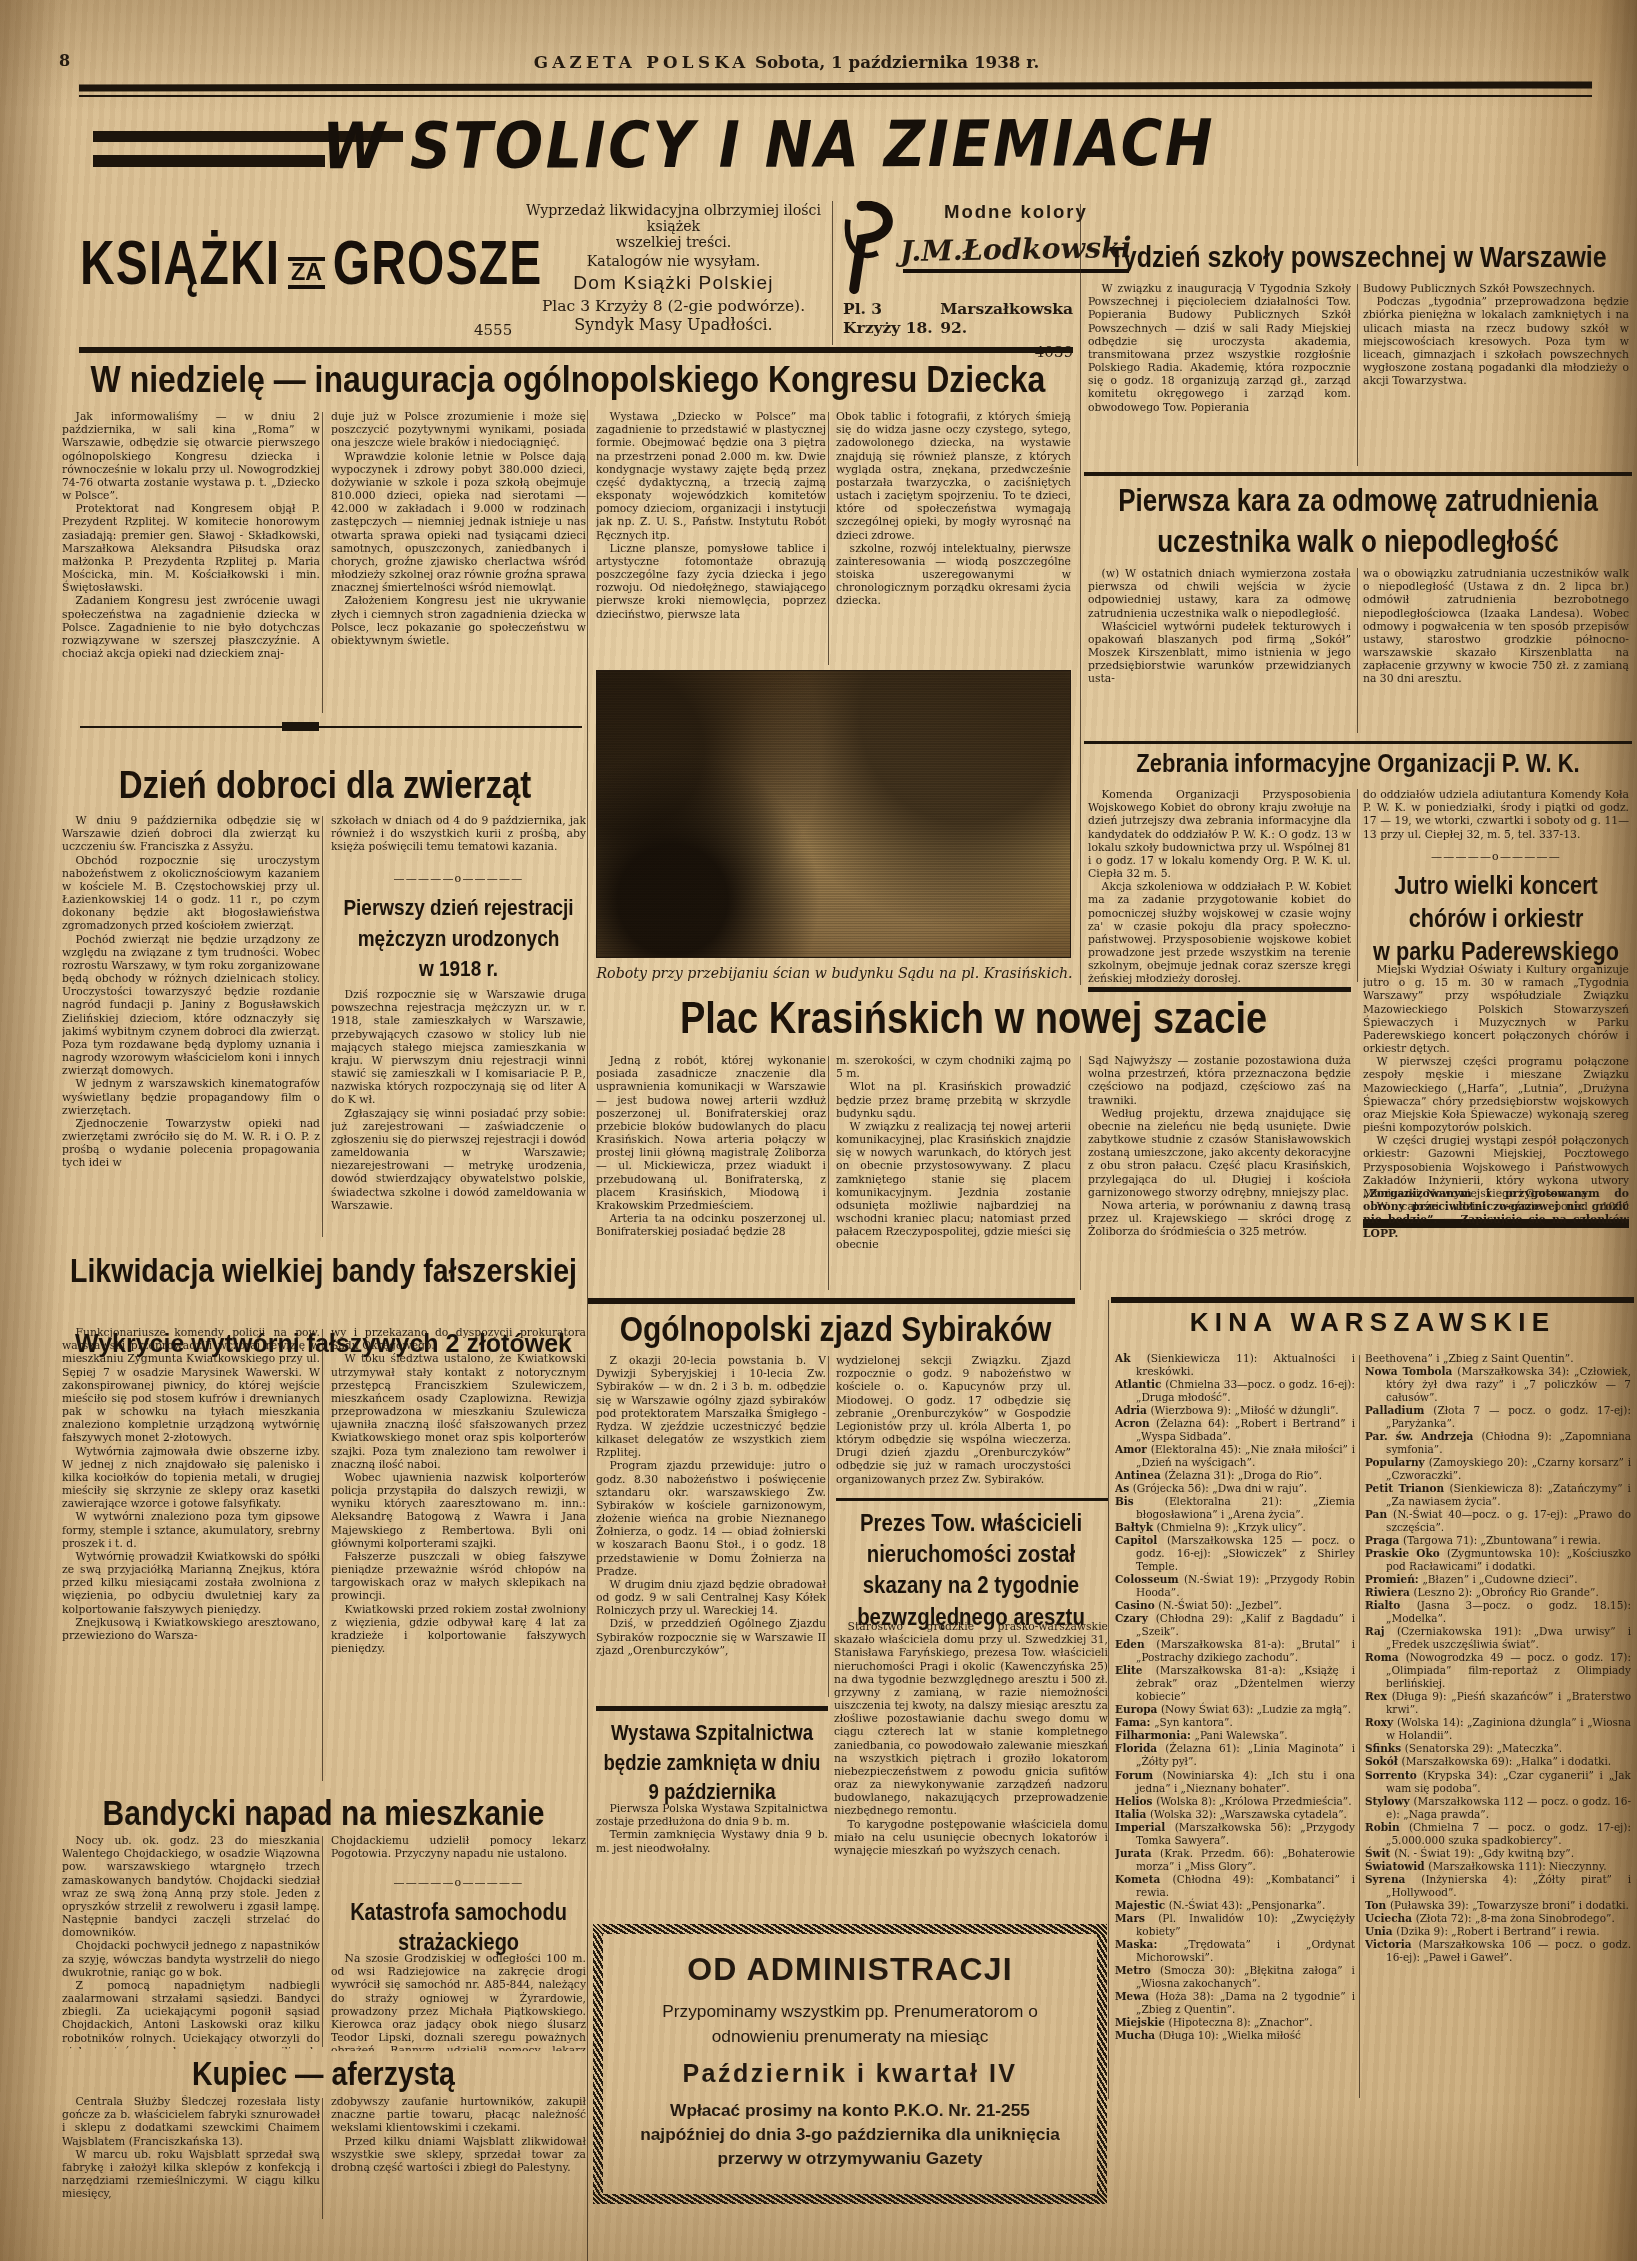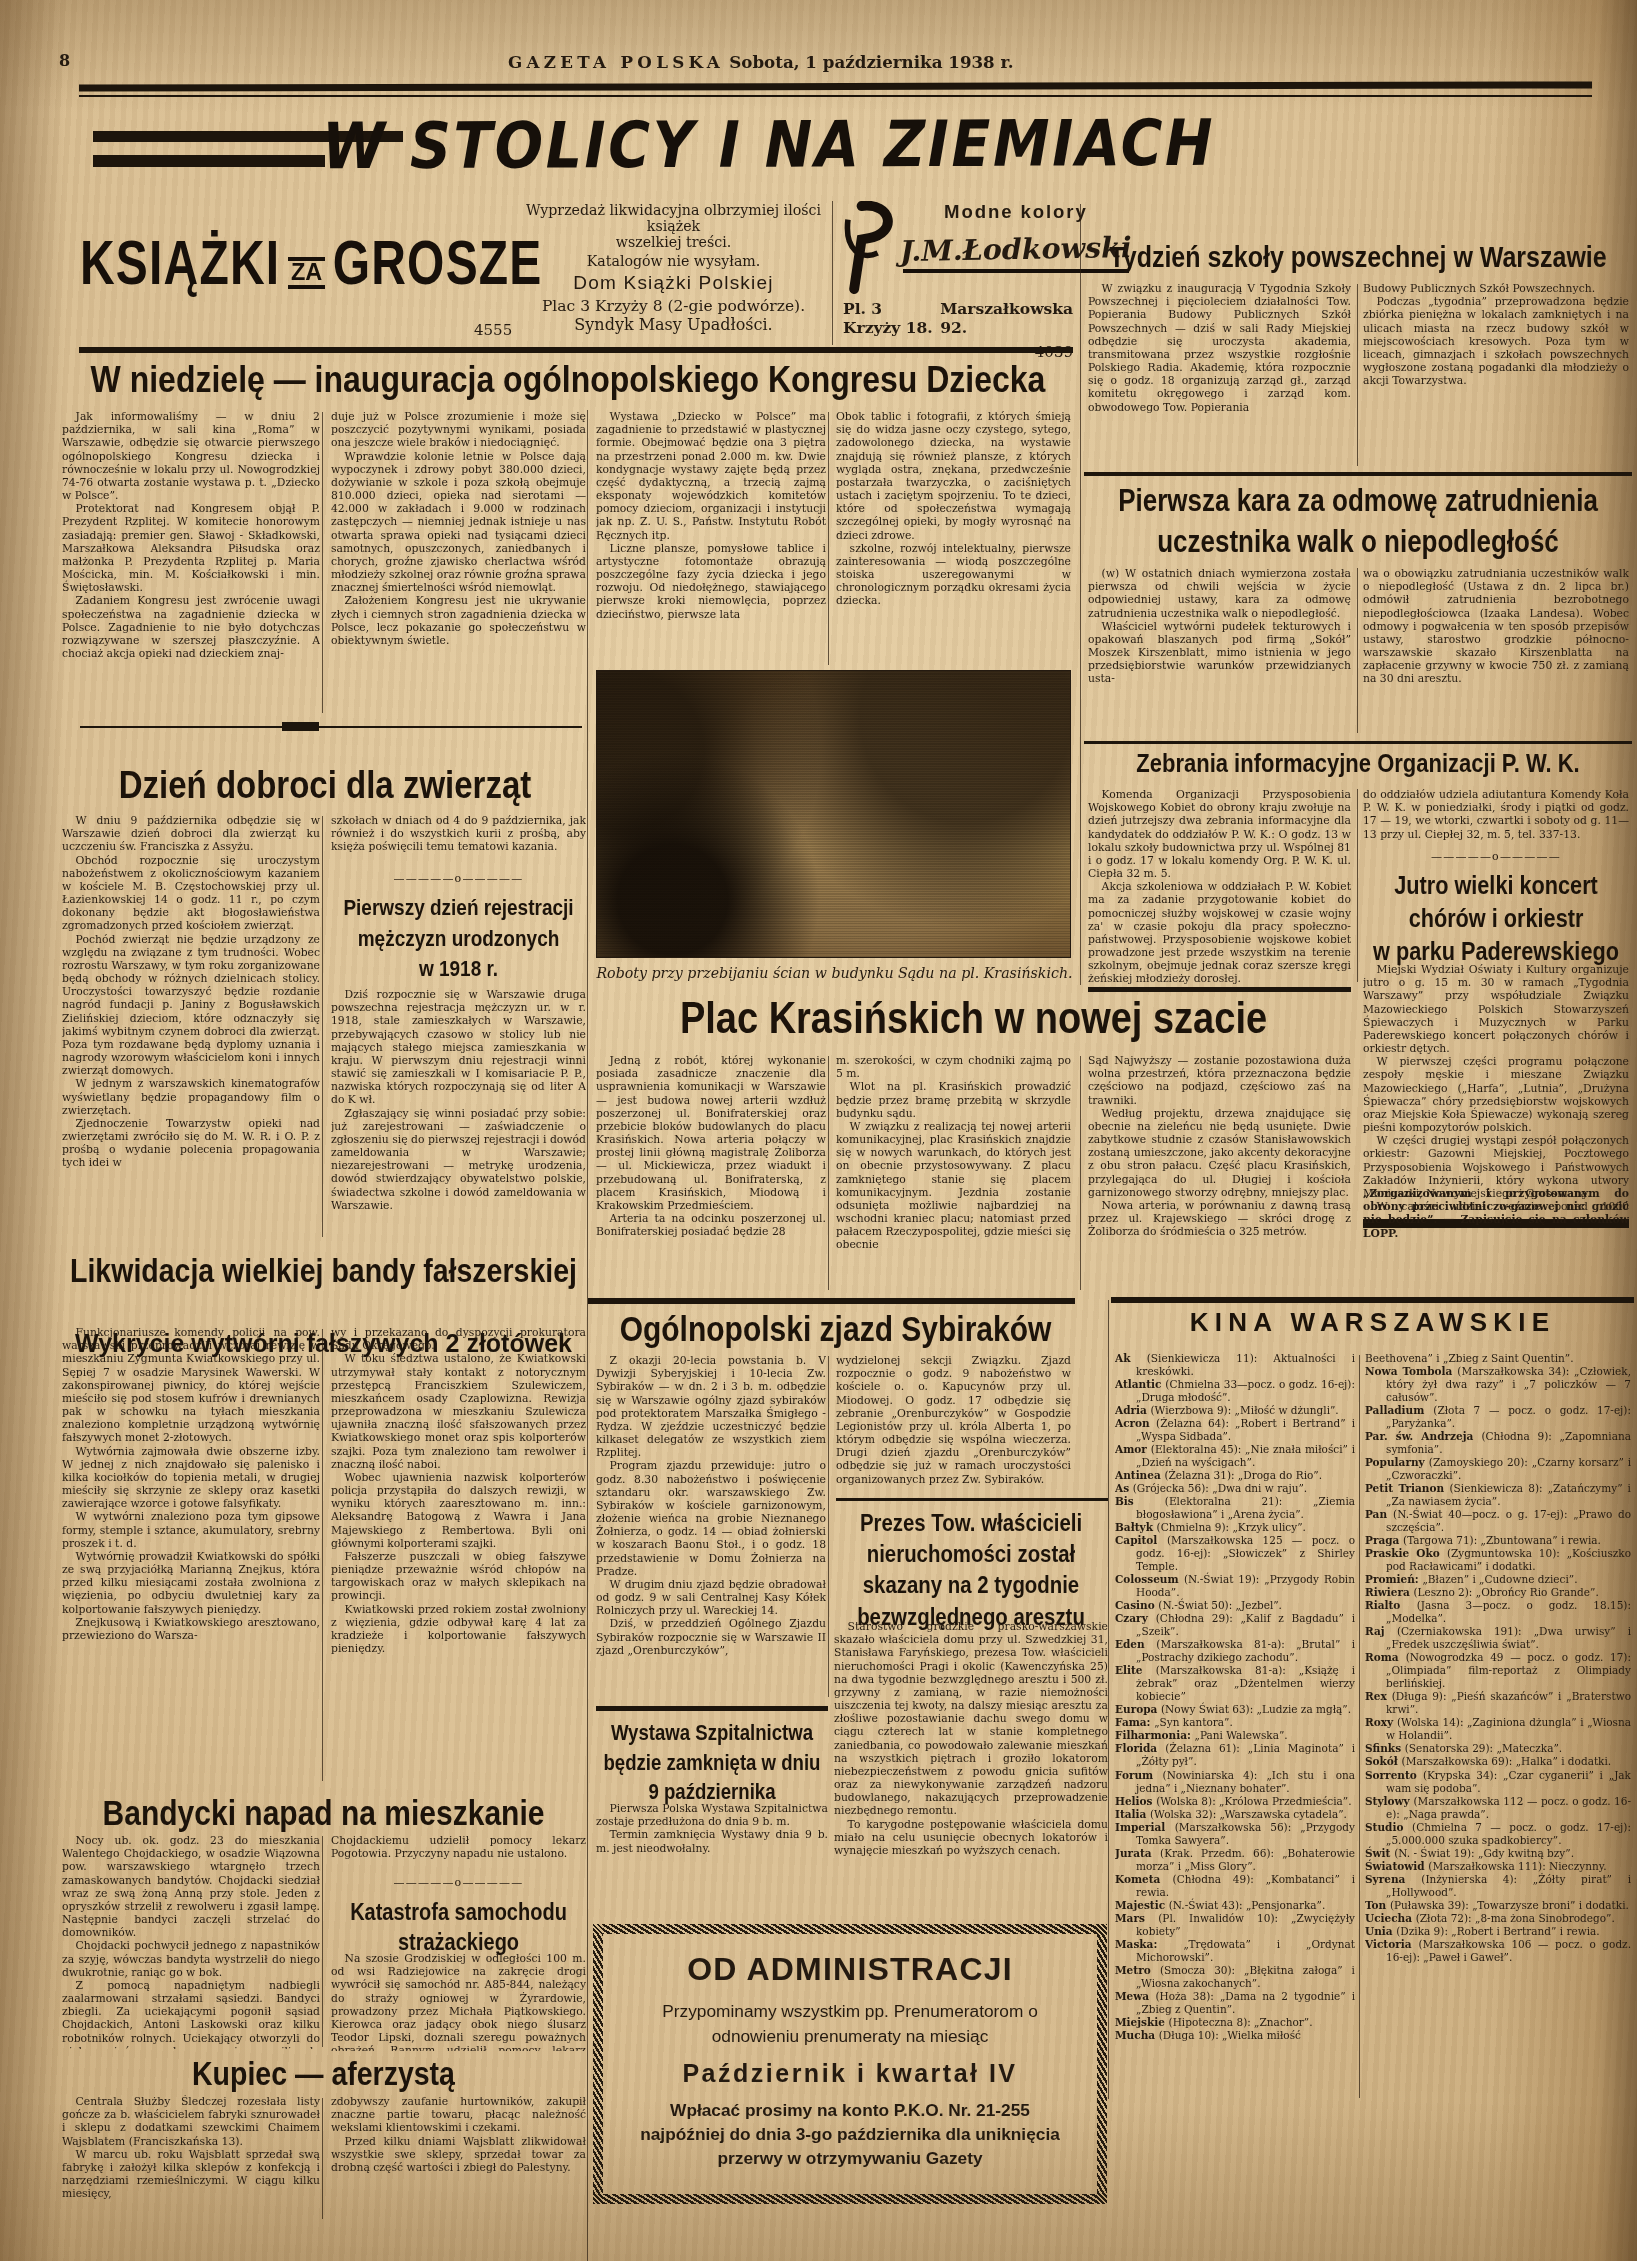--- a/index.html
+++ b/index.html
@@ -48,21 +48,21 @@
   .banner-text{position:absolute;font-family:"DejaVu Sans",sans-serif;font-weight:bold;
      font-style:italic;font-size:57px;letter-spacing:2.5px;color:#16100a;white-space:nowrap;
      transform:scaleY(1.12) rotate(-0.2deg);transform-origin:0 0;}
 </style>
 </head>
 <body>
 
 <div class="page">
 
   <div class="abs" style="left:59px;top:51px;font-size:16px;font-weight:bold;">8</div>
-  <div class="abs" style="left:508px;top:52px;width:557px;font-size:16.7px;">
+  <div class="abs" style="left:508px;top:52px;width:557px;text-align:center;font-size:16.7px;">
     <span class="masttitle">GAZETA POLSKA</span>
     <span style="font-weight:bold;">Sobota, 1 października 1938 r.</span>
   </div>
   <div class="hbar" style="left:79px;top:83px;width:1513px;height:7.4px;transform:rotate(-0.12deg);"></div>
   <div class="hbar" style="left:79px;top:95px;width:1513px;height:1.9px;"></div>
 
   <div class="h hbar" style="left:93px;top:131px;width:310px;height:11px;"></div>
   <div class="hbar" style="left:93px;top:155px;width:232px;height:12.4px;"></div>
   <div class="banner-text" style="left:322px;top:109px;">W STOLICY I NA ZIEMIACH</div>
 
@@ -371,21 +371,21 @@
       <div class="entry"><b>Riwiera </b>(Leszno 2): „Obrońcy Rio Grande”.</div>
       <div class="entry"><b>Rialto </b>(Jasna 3—pocz. o godz. 18.15): „Modelka”.</div>
       <div class="entry"><b>Raj </b>(Czerniakowska 191): „Dwa urwisy” i „Fredek uszczęśliwia świat”.</div>
       <div class="entry"><b>Roma </b>(Nowogrodzka 49 — pocz. o godz. 17): „Olimpiada” film-reportaż z Olimpiady berlińskiej.</div>
       <div class="entry"><b>Rex </b>(Długa 9): „Pieśń skazańców” i „Braterstwo krwi”.</div>
       <div class="entry"><b>Roxy </b>(Wolska 14): „Zaginiona dżungla” i „Wiosna w Holandii”.</div>
       <div class="entry"><b>Sfinks </b>(Senatorska 29): „Mateczka”.</div>
       <div class="entry"><b>Sokół </b>(Marszałkowska 69): „Halka” i dodatki.</div>
       <div class="entry"><b>Sorrento </b>(Krypska 34): „Czar cyganerii” i „Jak wam się podoba”.</div>
       <div class="entry"><b>Stylowy </b>(Marszałkowska 112 — pocz. o godz. 16-e): „Naga prawda”.</div>
-      <div class="entry"><b>Studio </b>(Chmielna 7 — pocz. o godz. 17-ej): „5.000.000 szuka spadkobiercy”.</div>
+      <div class="entry"><b>Robin </b>(Chmielna 7 — pocz. o godz. 17-ej): „5.000.000 szuka spadkobiercy”.</div>
       <div class="entry"><b>Świt </b>(N. - Świat 19): „Gdy kwitną bzy”.</div>
       <div class="entry"><b>Światowid </b>(Marszałkowska 111): Nieczynny.</div>
       <div class="entry"><b>Syrena </b>(Inżynierska 4): „Żółty pirat” i „Hollywood”.</div>
       <div class="entry"><b>Ton </b>(Puławska 39): „Towarzysze broni” i dodatki.</div>
       <div class="entry"><b>Uciecha </b>(Złota 72): „8-ma żona Sinobrodego”.</div>
       <div class="entry"><b>Unia </b>(Dzika 9): „Robert i Bertrand” i rewia.</div>
       <div class="entry"><b>Victoria </b>(Marszałkowska 106 — pocz. o godz. 16-ej): „Paweł i Gaweł”.</div>
     </div>
   <div class="vrule" style="left:1359px;top:1355px;height:743px;"></div>
   <div class="vrule" style="left:1108px;top:1300px;height:799px;"></div>

